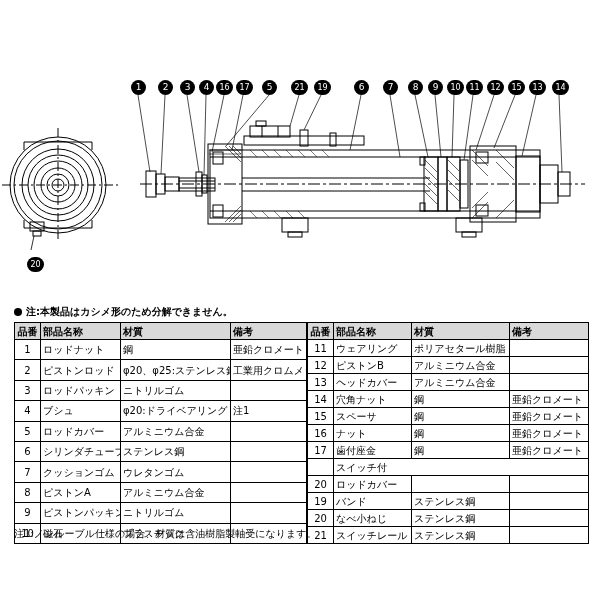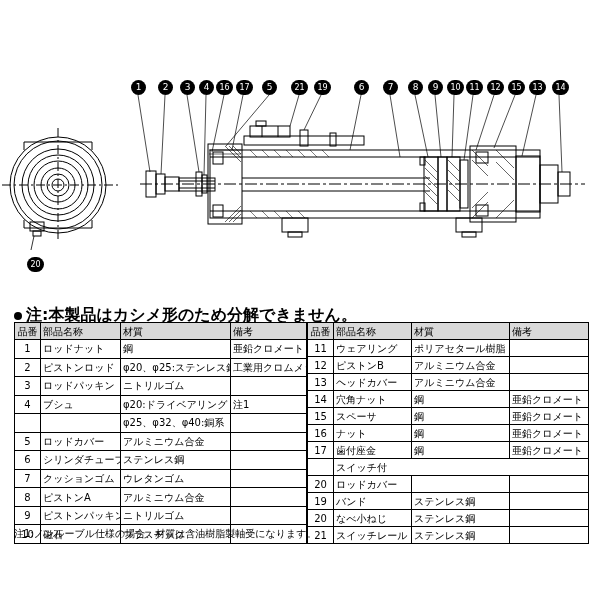--- a/index.html
+++ b/index.html
@@ -51,21 +51,21 @@
     border-radius: 9px;
     line-height: 15px;
     font-size: 8px;
   }
 
   
   #note {
     position: absolute;
     left: 14px;
     top: 305px;
-    font-size: 16px;
+    font-size: 10px;
     font-weight: bold;
     letter-spacing: 0px;
   }
   #note .bullet {
     display: inline-block;
     width: 8px;
     height: 8px;
     border-radius: 50%;
     background: #000;
     margin-right: 4px;
@@ -90,21 +90,21 @@
     border: 1px solid #000000;
     padding: 0 2px;
     height: 16px;
     line-height: 15px;
     vertical-align: middle;
     overflow: hidden;
     white-space: nowrap;
   }
   table th {
     background: #d9d9d9;
-    font-weight: normal;
+    font-weight: bold;
     text-align: left;
   }
   .c-num { text-align: center; }
   .tbl-left { width: 292px; }
   .tbl-right { width: 281px; margin-left: 0px; }
 
   .tbl-left col.col1 { width: 26px; }
   .tbl-left col.col2 { width: 80px; }
   .tbl-left col.col3 { width: 110px; }
   .tbl-left col.col4 { width: 76px; }
@@ -348,26 +348,20 @@
             <td>ニトリルゴム</td>
             <td></td>
           </tr>
           <tr>
             <td class="c-num">4</td>
             <td>ブシュ</td>
             <td>φ20:ドライベアリング</td>
             <td>注1</td>
           </tr>
           <tr>
-            <td class="c-num"></td>
-            <td></td>
-            <td class=" tiny">φ25、φ32、φ40:銅系</td>
-            <td></td>
-          </tr>
-          <tr>
             <td class="c-num">5</td>
             <td>ロッドカバー</td>
             <td>アルミニウム合金</td>
             <td></td>
           </tr>
           <tr>
             <td class="c-num">6</td>
             <td>シリンダチューブ</td>
             <td>ステンレス鋼</td>
             <td></td>

